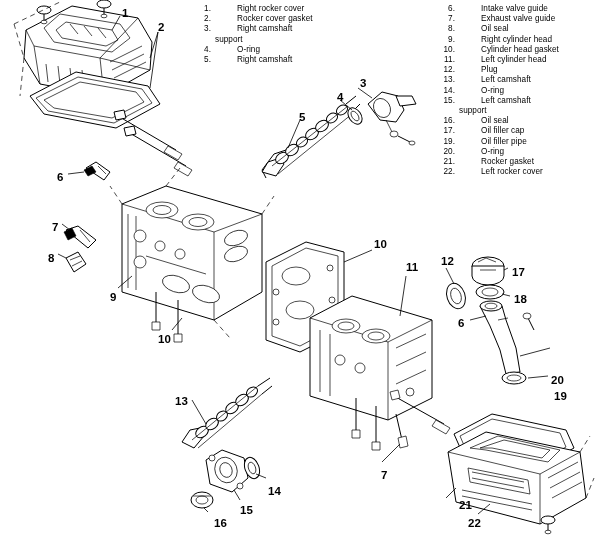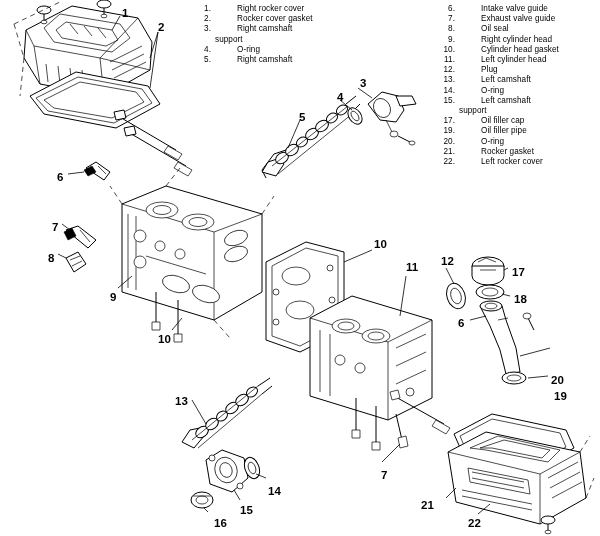--- a/index.html
+++ b/index.html
@@ -409,20 +409,21 @@
     <span class="legend-row"><span class="legend-num">7.</span><span class="legend-txt">Exhaust valve guide</span></span>
     <span class="legend-row"><span class="legend-num">8.</span><span class="legend-txt">Oil seal</span></span>
     <span class="legend-row"><span class="legend-num">9.</span><span class="legend-txt">Right cylinder head</span></span>
     <span class="legend-row"><span class="legend-num">10.</span><span class="legend-txt">Cylinder head gasket</span></span>
     <span class="legend-row"><span class="legend-num">11.</span><span class="legend-txt">Left cylinder head</span></span>
     <span class="legend-row"><span class="legend-num">12.</span><span class="legend-txt">Plug</span></span>
     <span class="legend-row"><span class="legend-num">13.</span><span class="legend-txt">Left camshaft</span></span>
     <span class="legend-row"><span class="legend-num">14.</span><span class="legend-txt">O-ring</span></span>
     <span class="legend-row"><span class="legend-num">15.</span><span class="legend-txt">Left camshaft</span></span>
     <span class="legend-cont">support</span>
+    <span class="legend-row"><span class="legend-num">16.</span><span class="legend-txt">Oil seal</span></span>
     <span class="legend-row"><span class="legend-num">17.</span><span class="legend-txt">Oil filler cap</span></span>
     <span class="legend-row"><span class="legend-num">19.</span><span class="legend-txt">Oil filler pipe</span></span>
     <span class="legend-row"><span class="legend-num">20.</span><span class="legend-txt">O-ring</span></span>
     <span class="legend-cont"></span>
     <span class="legend-row"><span class="legend-num">21.</span><span class="legend-txt">Rocker gasket</span></span>
     <span class="legend-row"><span class="legend-num">22.</span><span class="legend-txt">Left rocker cover</span></span>
     <span class="legend-row"><span class="legend-num"></span><span class="legend-txt"></span></span>
     <span class="legend-row"><span class="legend-num"></span><span class="legend-txt"></span></span>
     <span class="legend-row"><span class="legend-num"></span><span class="legend-txt"></span></span>
     <span class="legend-row"><span class="legend-num"></span><span class="legend-txt"></span></span>
@@ -446,17 +447,17 @@
       <span class="cnum" style="left: 512px; top: 267px;">17</span>
       <span class="cnum" style="left: 514px; top: 294px;">18</span>
       <span class="cnum" style="left: 458px; top: 318px;">6</span>
       <span class="cnum" style="left: 554px; top: 347px; margin-top: 44px;">19</span>
       <span class="cnum" style="left: 551px; top: 375px;">20</span>
       <span class="cnum" style="left: 175px; top: 396px;">13</span>
       <span class="cnum" style="left: 381px; top: 470px;">7</span>
       <span class="cnum" style="left: 268px; top: 486px;">14</span>
       <span class="cnum" style="left: 240px; top: 505px;">15</span>
       <span class="cnum" style="left: 206px; top: 518px; margin-left: 8px;">16</span>
-      <span class="cnum" style="left: 421px; top: 500px;">21</span>
+      <span class="cnum" style="left: 459px; top: 500px;">21</span>
       <span class="cnum" style="left: 468px; top: 518px;">22</span>
     </div>
 
 </div>
 
 </body></html>

